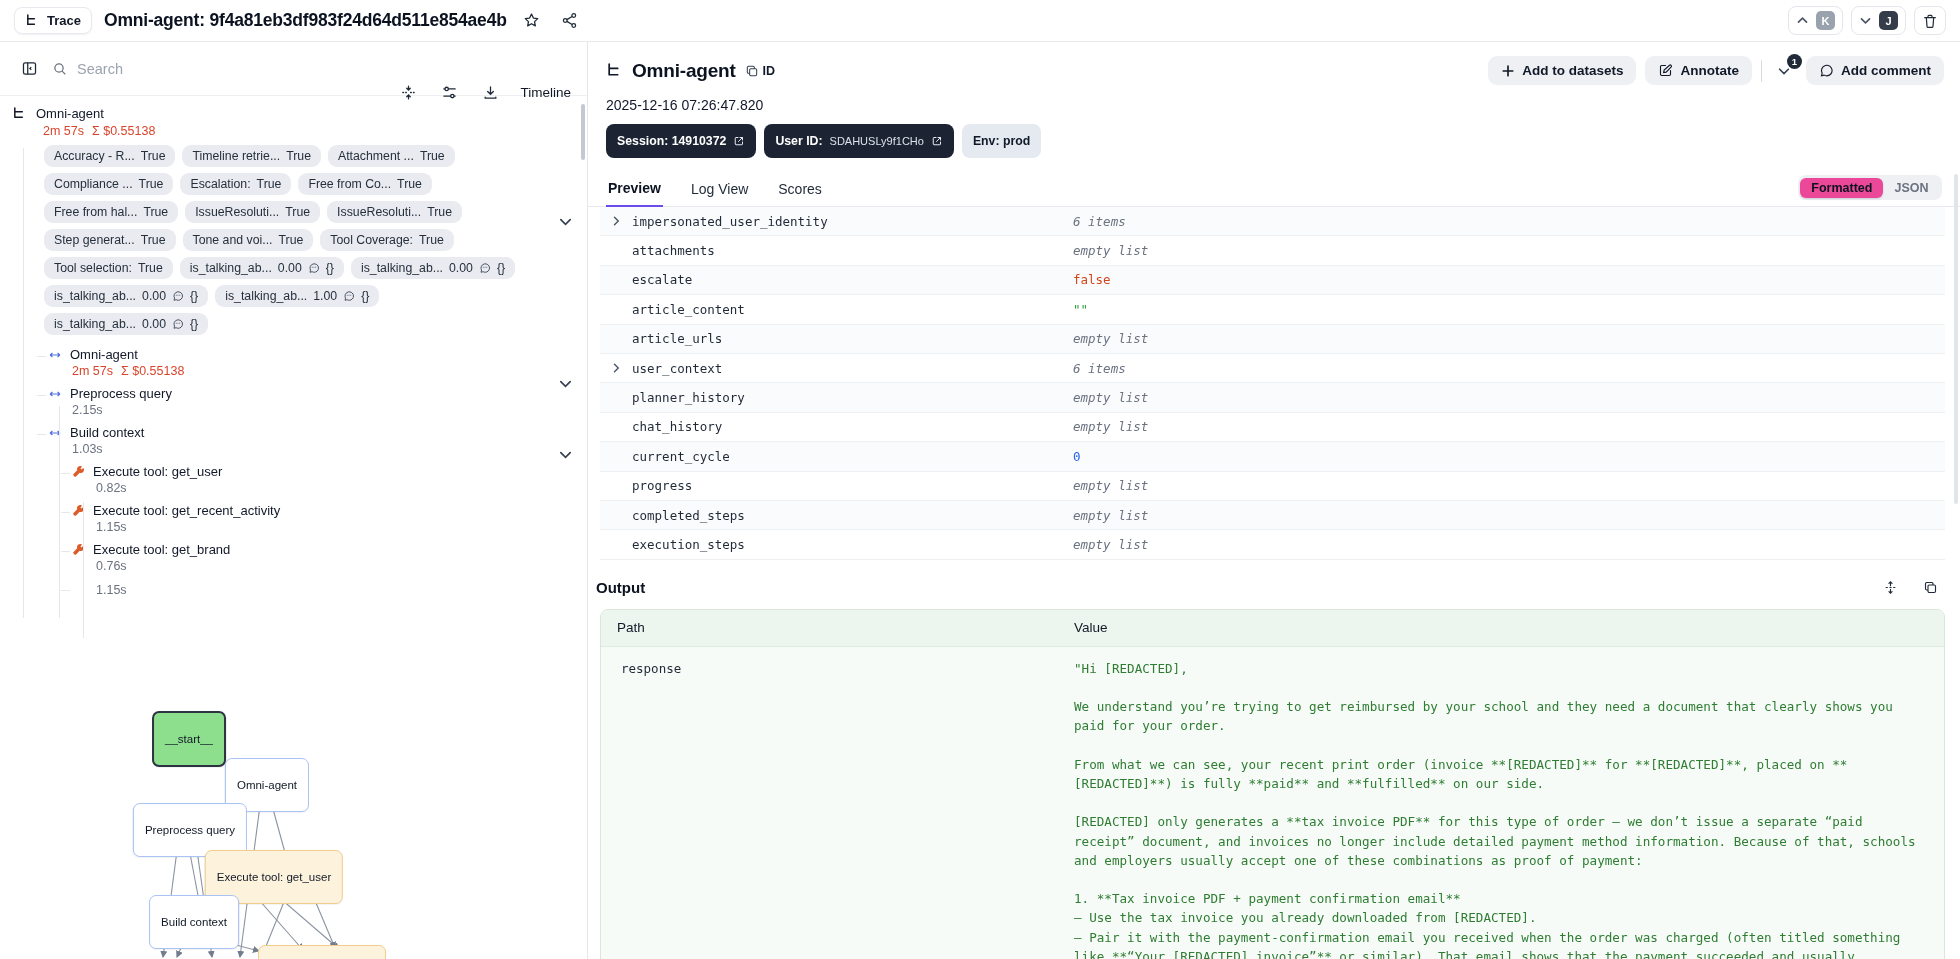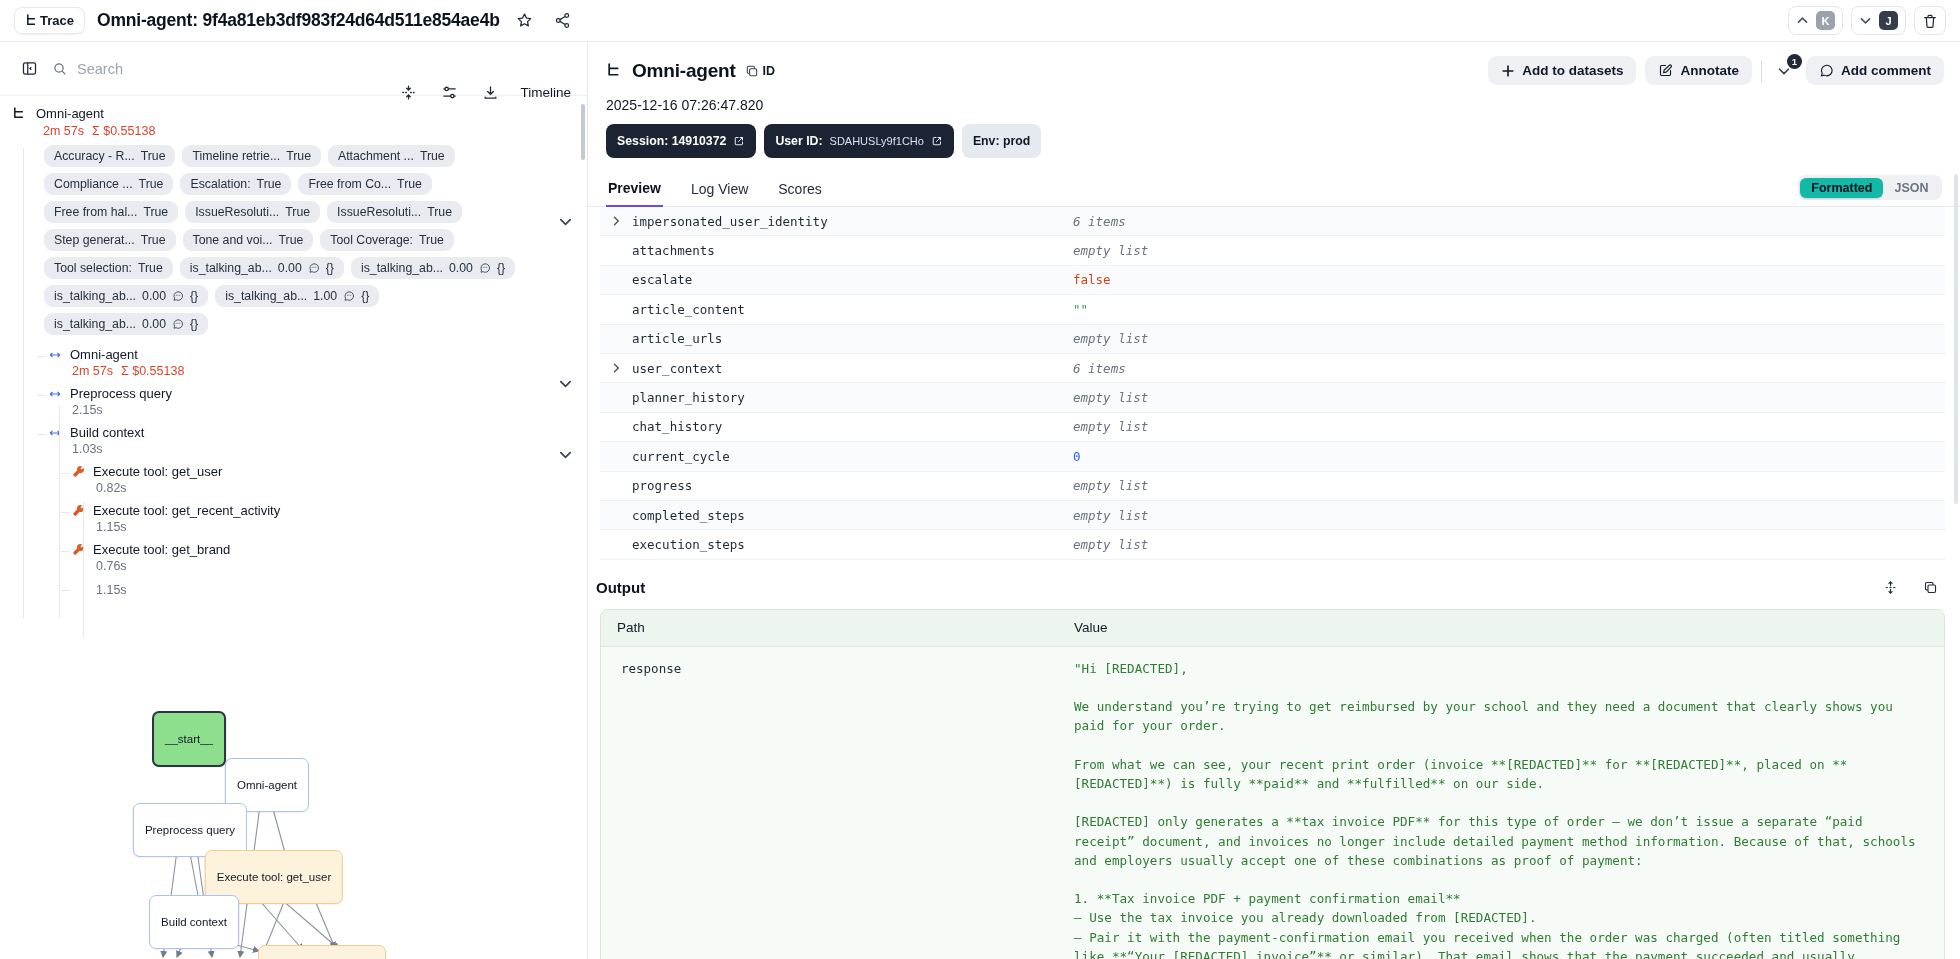--- a/index.html
+++ b/index.html
@@ -3,21 +3,21 @@
 <meta charset="utf-8">
 <style>
   * { margin:0; padding:0; box-sizing:border-box; }
   html,body { background:#fff; }
   .app { position:relative; width:1960px; height:959px; overflow:hidden; background:#fff;
          font-family:"Liberation Sans", sans-serif; color:#111827; }
 
   
   .topbar { height:42px; display:flex; align-items:center; gap:12px; padding:0 14px;
             border-bottom:1px solid #e8eaee; background:#fff; }
-  .trace-chip { display:flex; align-items:center; padding:5px 10px; border:1px solid #e7e9ee;
+  .trace-chip { display:flex; align-items:center; gap:7px; padding:5px 10px; border:1px solid #e7e9ee;
                 border-radius:8px; box-shadow:0 1px 2px rgba(16,24,40,.06); font-size:13px; font-weight:700; }
   .topbar-title { font-size:17.5px; font-weight:700; color:#0b1220; letter-spacing:-.2px; }
   .icon-btn { background:none; border:none; display:flex; align-items:center; justify-content:center;
               width:26px; height:26px; cursor:pointer; color:#374151; }
   .topbar-right { margin-left:auto; display:flex; gap:8px; }
   .nav-btn { display:flex; align-items:center; gap:7px; background:#fff; border:1px solid #e3e6eb;
              border-radius:8px; padding:4px 7px; cursor:pointer; color:#4b5563; }
   .kbd { width:19px; height:19px; border-radius:5px; display:flex; align-items:center; justify-content:center;
          font-size:11px; font-weight:700; color:#fff; }
   .kbd.light { background:#9aa2ad; }
@@ -97,21 +97,21 @@
   .pill-dark .sub { font-weight:400; font-size:11px; color:#dbe2ec; }
   .pill-light { background:#e5e9f0; color:#111827; font-size:12.3px; font-weight:700; padding:6px 11px;
                 border-radius:8px; border:none; cursor:pointer; font-family:"Liberation Sans",sans-serif; }
 
   
   .tabs-row { display:flex; align-items:flex-end; margin-top:13px; padding:0 18px; border-bottom:1px solid #e7e9ee; }
   .tab { padding:9px 2px; margin-right:26px; font-size:14px; color:#1f2937; cursor:pointer; }
   .tab.active { font-weight:700; color:#0b1220; border-bottom:2.5px solid #6d4aeb; margin-bottom:-1px; }
   .seg { margin-left:auto; margin-bottom:6px; background:#eef0f4; border-radius:8px; padding:2.5px; display:flex;
          font-size:12.5px; }
-  .seg-on  { background:#14b8a6; border-radius:6px; padding:3px 11px; font-weight:700; color:#0b1220;
+  .seg-on  { background:#ec4899; border-radius:6px; padding:3px 11px; font-weight:700; color:#0b1220;
              box-shadow:0 1px 2px rgba(16,24,40,.15); cursor:pointer; }
   .seg-off { padding:3px 11px; color:#6b7280; font-weight:600; cursor:pointer; }
 
   
   .kv { margin:0 15px 0 12px; font-family:"DejaVu Sans Mono", monospace; font-size:12.5px; }
   .kv-row { display:flex; height:29.4px; align-items:center; border-bottom:1px solid #eef1f4; cursor:pointer; }
   .kv-row.alt { background:#fafbfc; }
   .kv-key { width:473px; padding-left:32px; color:#1f2937; position:relative; }
   .kv-chev { position:absolute; left:10px; top:50%; transform:translateY(-50%); color:#4b5563; display:flex; }
   .kv-val { flex:1; }

